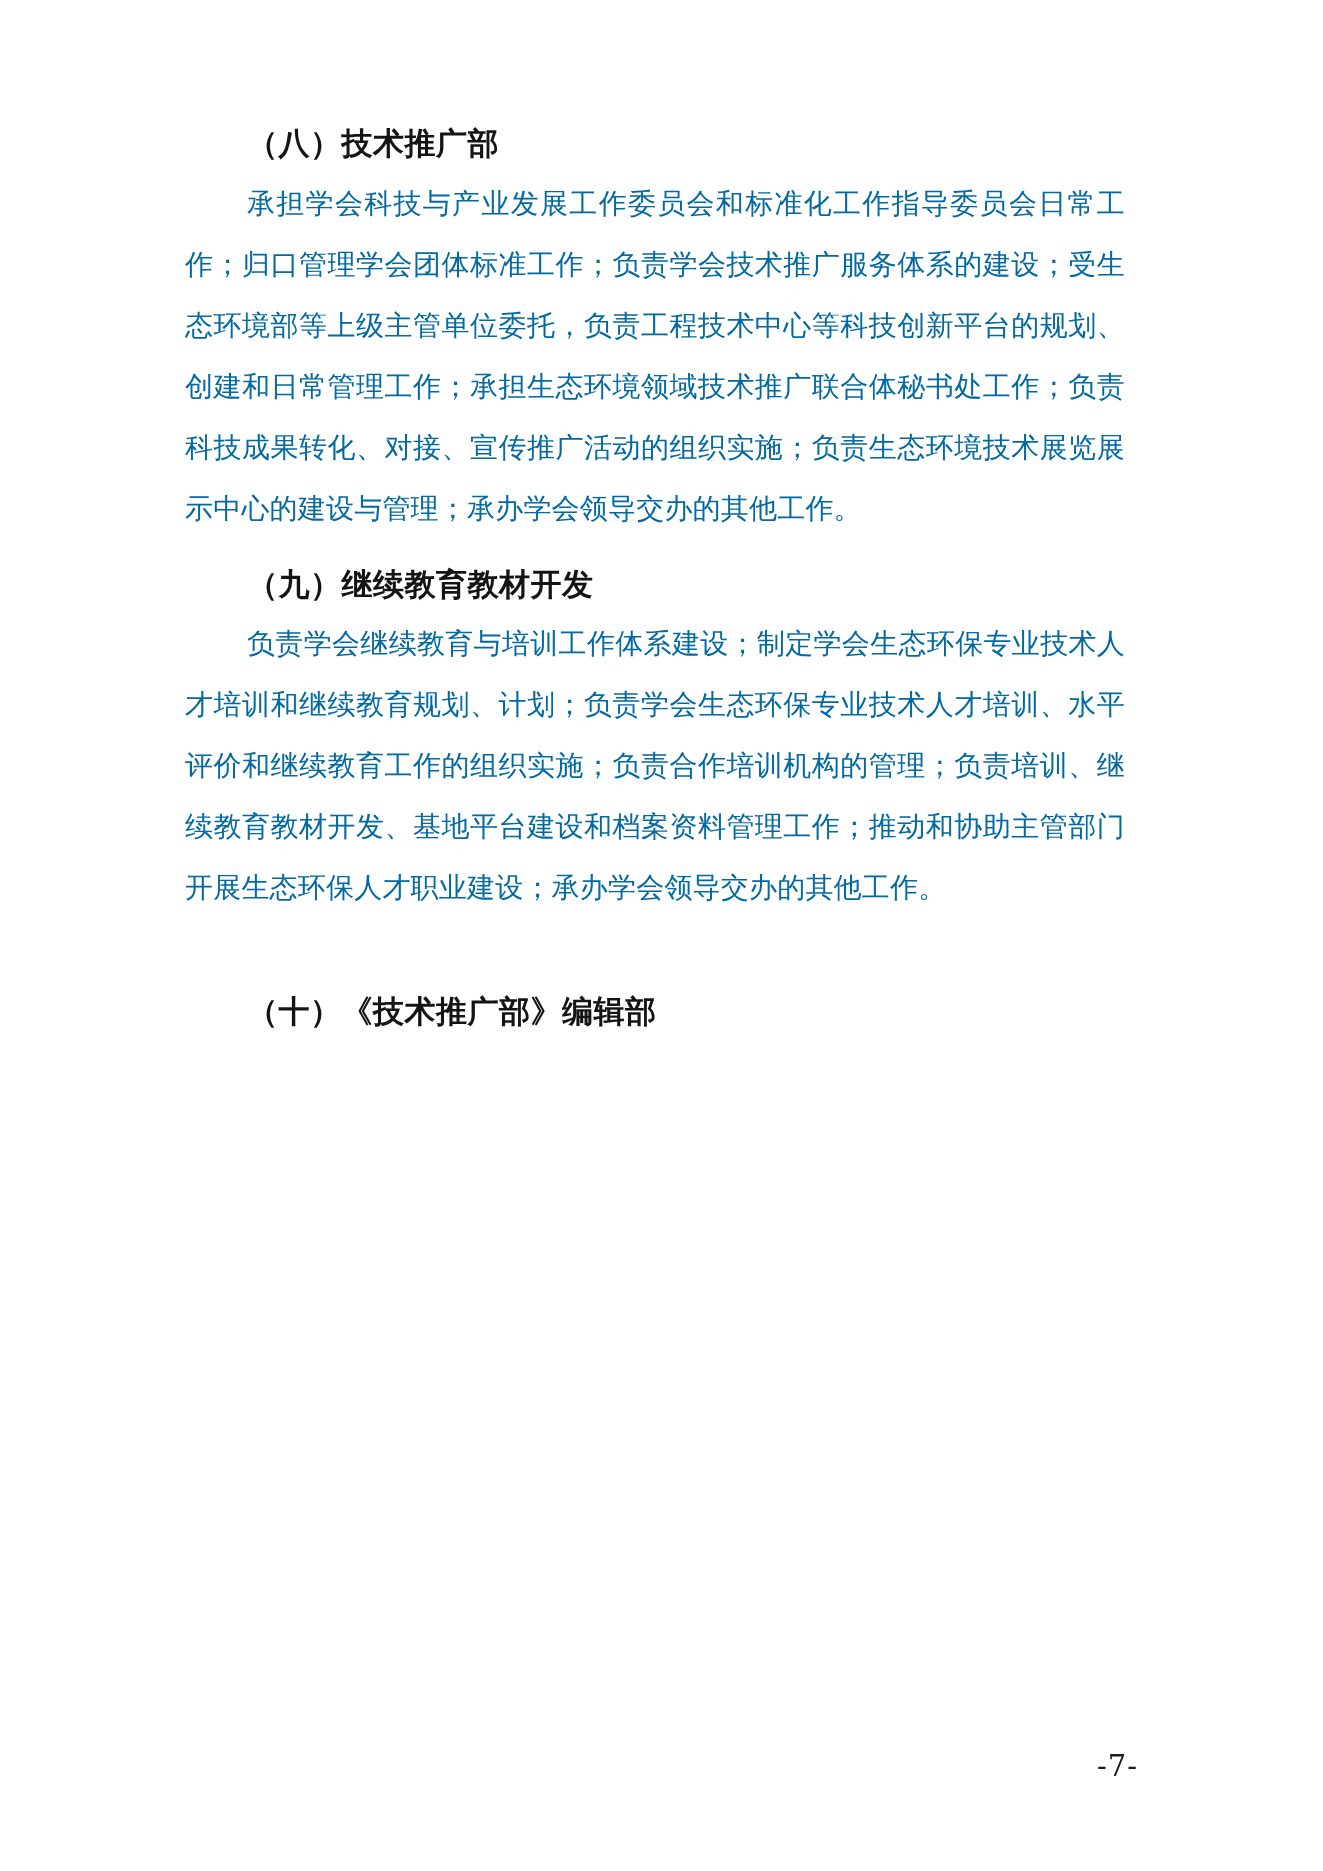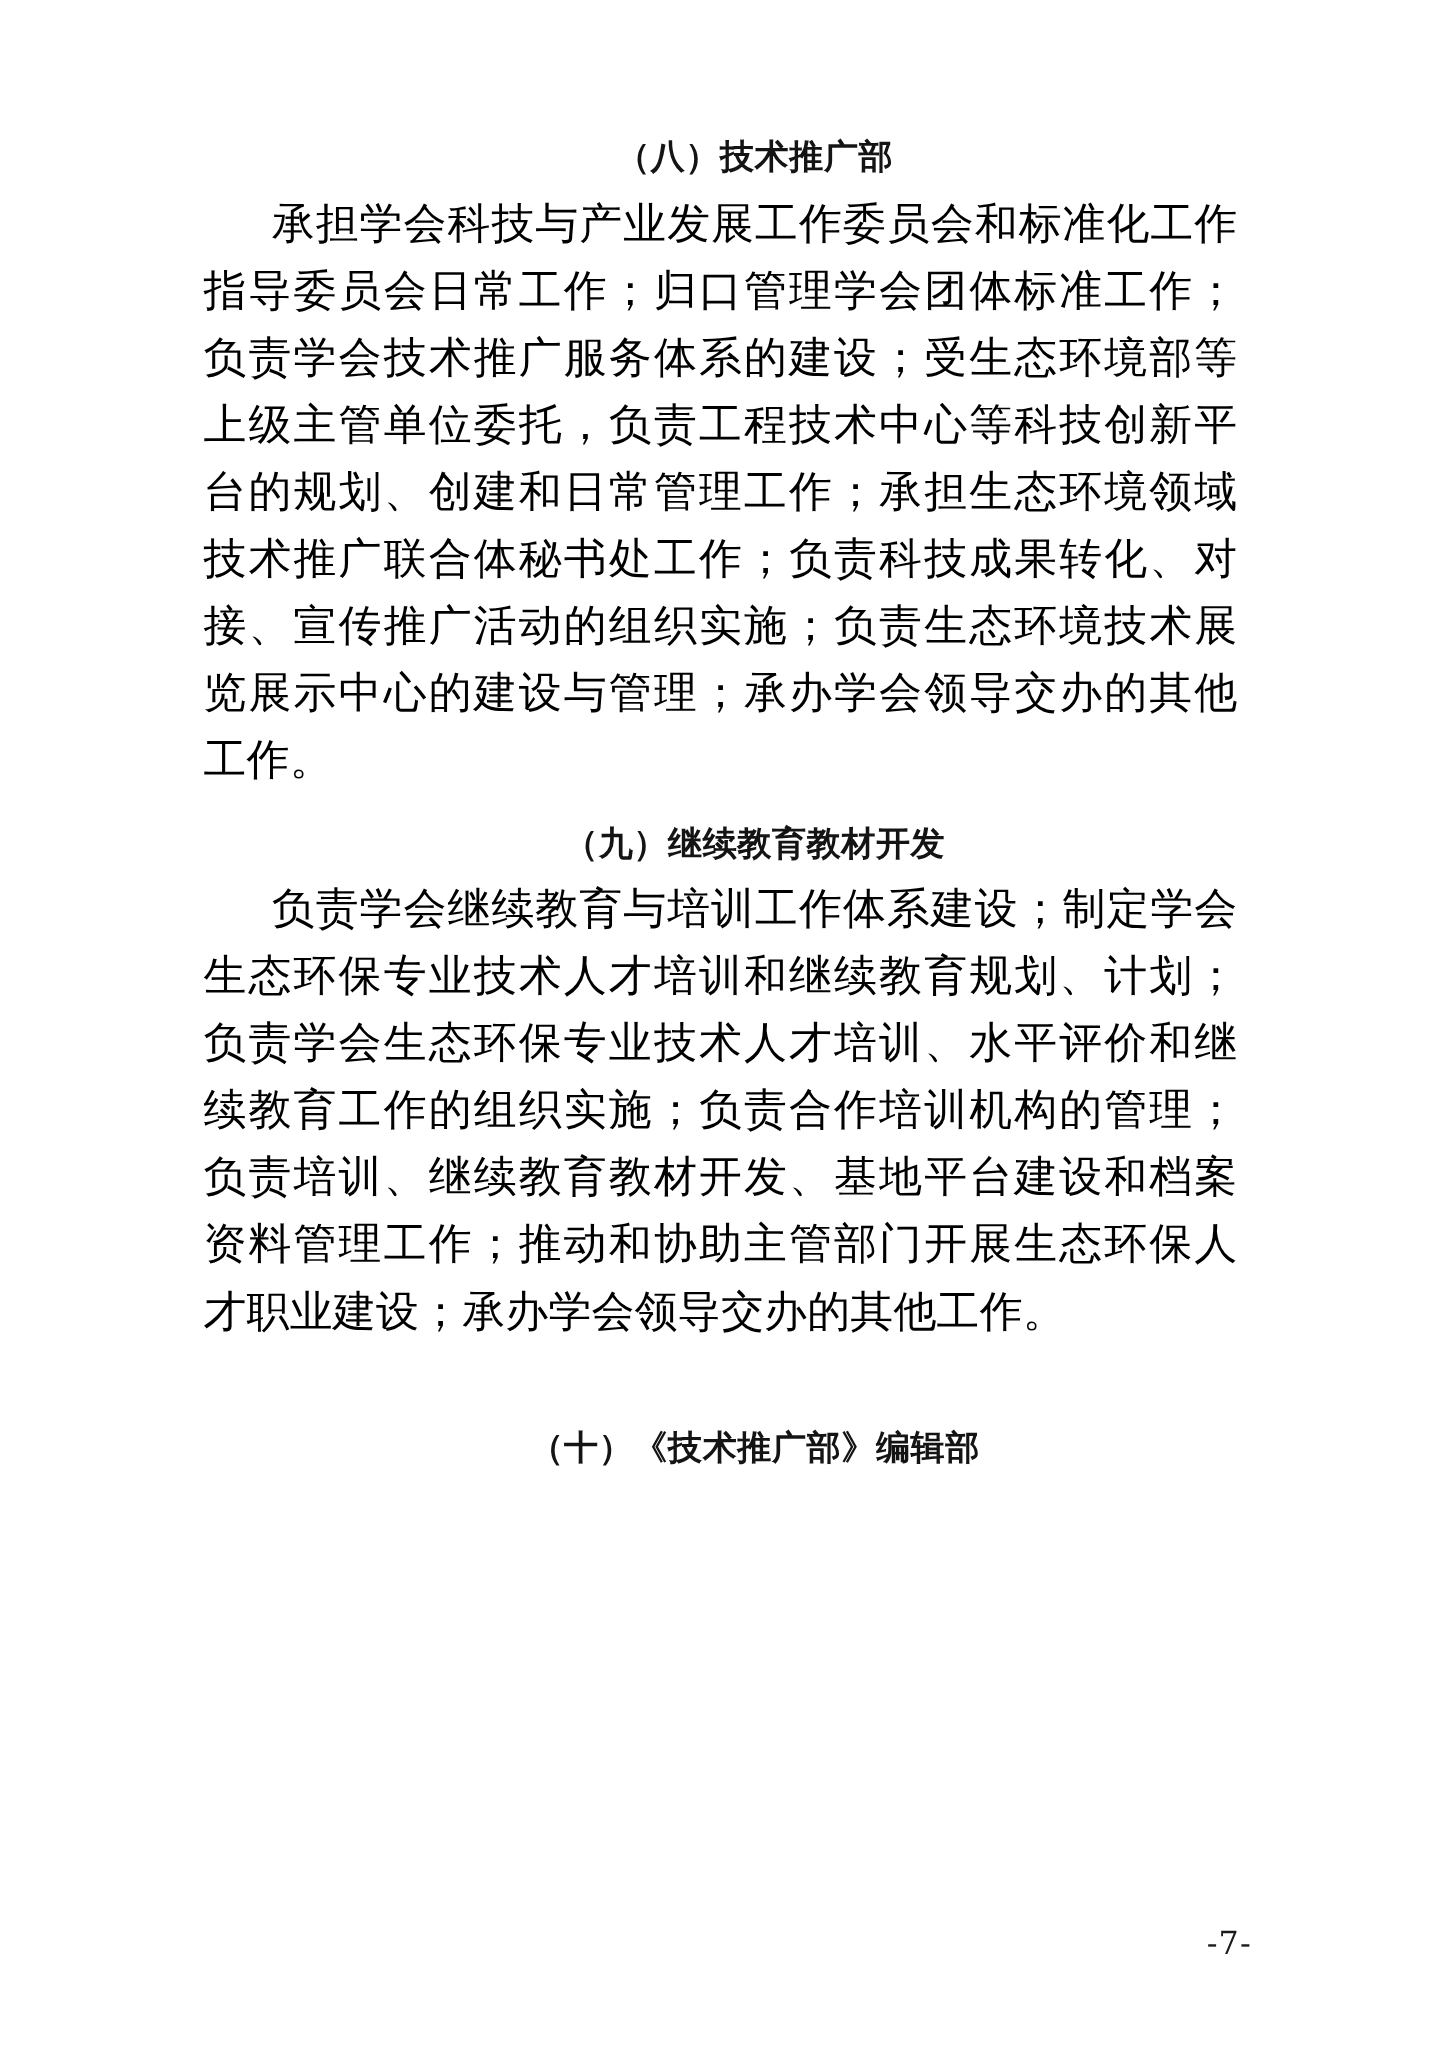--- a/index.html
+++ b/index.html
@@ -27,31 +27,30 @@
   h2.section-heading {
     font-family: "DejaVu Sans", "Liberation Sans", sans-serif;
     font-size: 31px;
     font-weight: bold;
     line-height: 1.5;
     margin: 0 0 6px 0;
     padding: 0;
     text-indent: 62px;
     letter-spacing: 0.5px;
     color: #141414;
-    text-align: center;
   }
   p.para {
-    font-size: 39px;
+    font-size: 28px;
     line-height: 61px;
     margin: 0 0 4px 0;
     text-indent: 62px;
     text-align: justify;
     text-justify: inter-ideograph;
     letter-spacing: 0.2px;
-    color: #000000;
+    color: #0369a1;
   }
   .gap-small { height: 18px; }
   .gap-large { height: 66px; }
   .page-number {
     position: absolute;
     right: 185px;
     bottom: 88px;
     font-size: 29px;
     letter-spacing: 1px;
     color: #1b1b1b;

